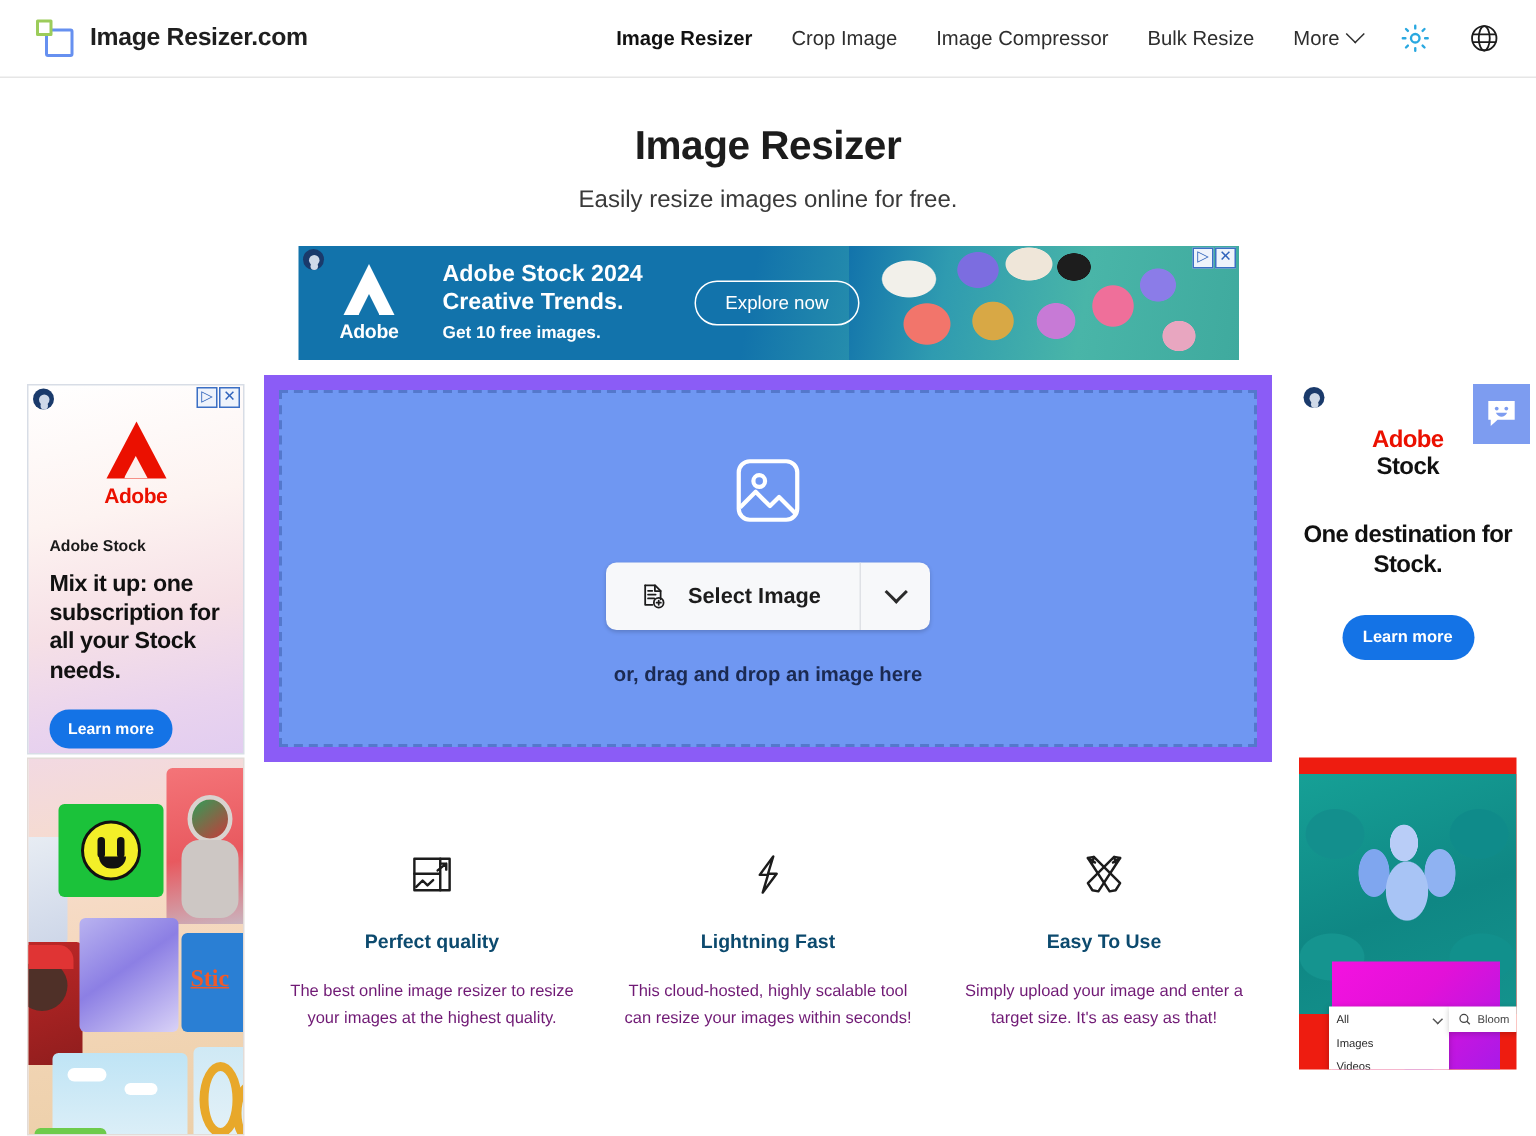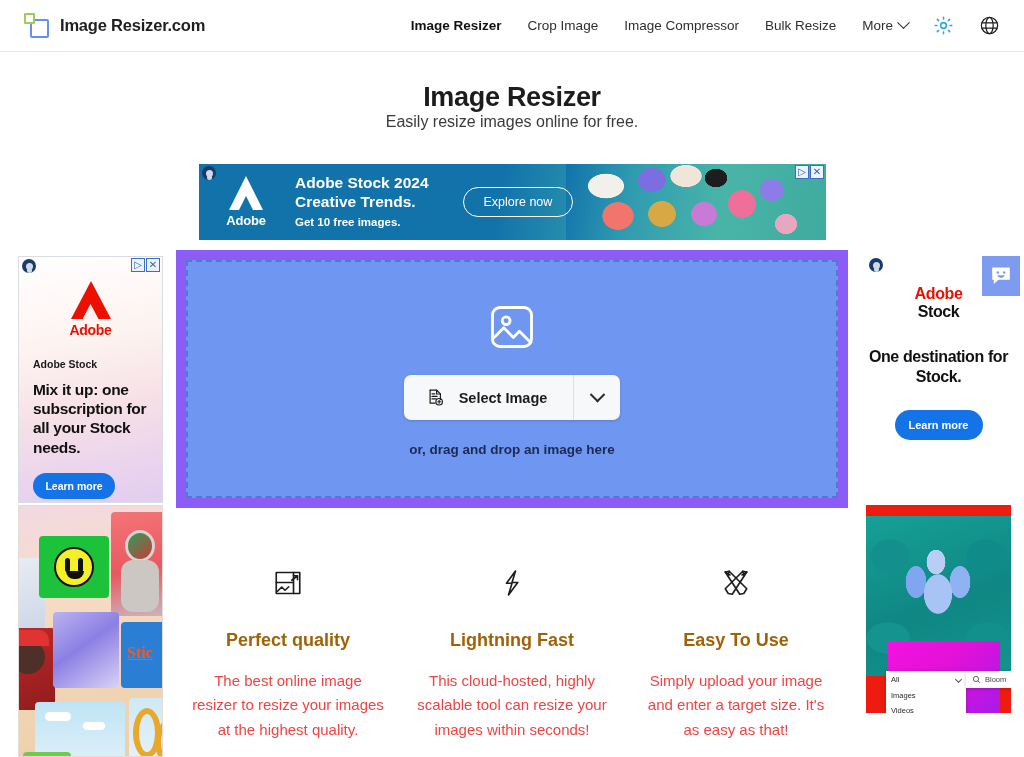--- a/index.html
+++ b/index.html
@@ -82,20 +82,21 @@
 
   
   .hero { text-align: center; padding-top: 30px; }
   .hero h1 {
     font-size: 27px;
     font-weight: 700;
     color: #1c1c1c;
     letter-spacing: -0.3px;
   }
   .hero p {
+    margin-top: 12px;
     font-size: 16px;
     color: #3a3a3a;
   }
 
   
   .banner-ad {
     position: absolute;
     left: 199px; top: 164px;
     width: 627px; height: 76px;
     background: linear-gradient(100deg,#1273ab 0%,#1273ab 48%,#2a93ad 62%,#49b5a8 78%,#3faa9e 100%);
@@ -231,28 +232,28 @@
 
   
   .features {
     position:absolute; left:176px; top:560px;
     width: 672px;
     display:flex;
   }
   .feature { flex:1; text-align:center; padding: 0 16px; }
   .feature .f-icon { height: 46px; display:flex; align-items:center; justify-content:center; }
   .feature h3 {
-    margin-top: 24px;
-    font-size: 18px; font-weight:700; color:#a16207;
+    margin-top: 14px;
+    font-size: 13px; font-weight:700; color:#0c4a6e;
   }
   .feature p {
     margin-top: 18px;
-    font-size: 15px;
+    font-size: 11px;
     line-height: 1.62;
-    color:#ef4444;
+    color:#701a75;
   }
 
   
   .side-ad {
     position:absolute;
     width:145px;
     overflow:hidden;
   }
   .ad-left-top {
     left:18px; top:256px; height:247px;

